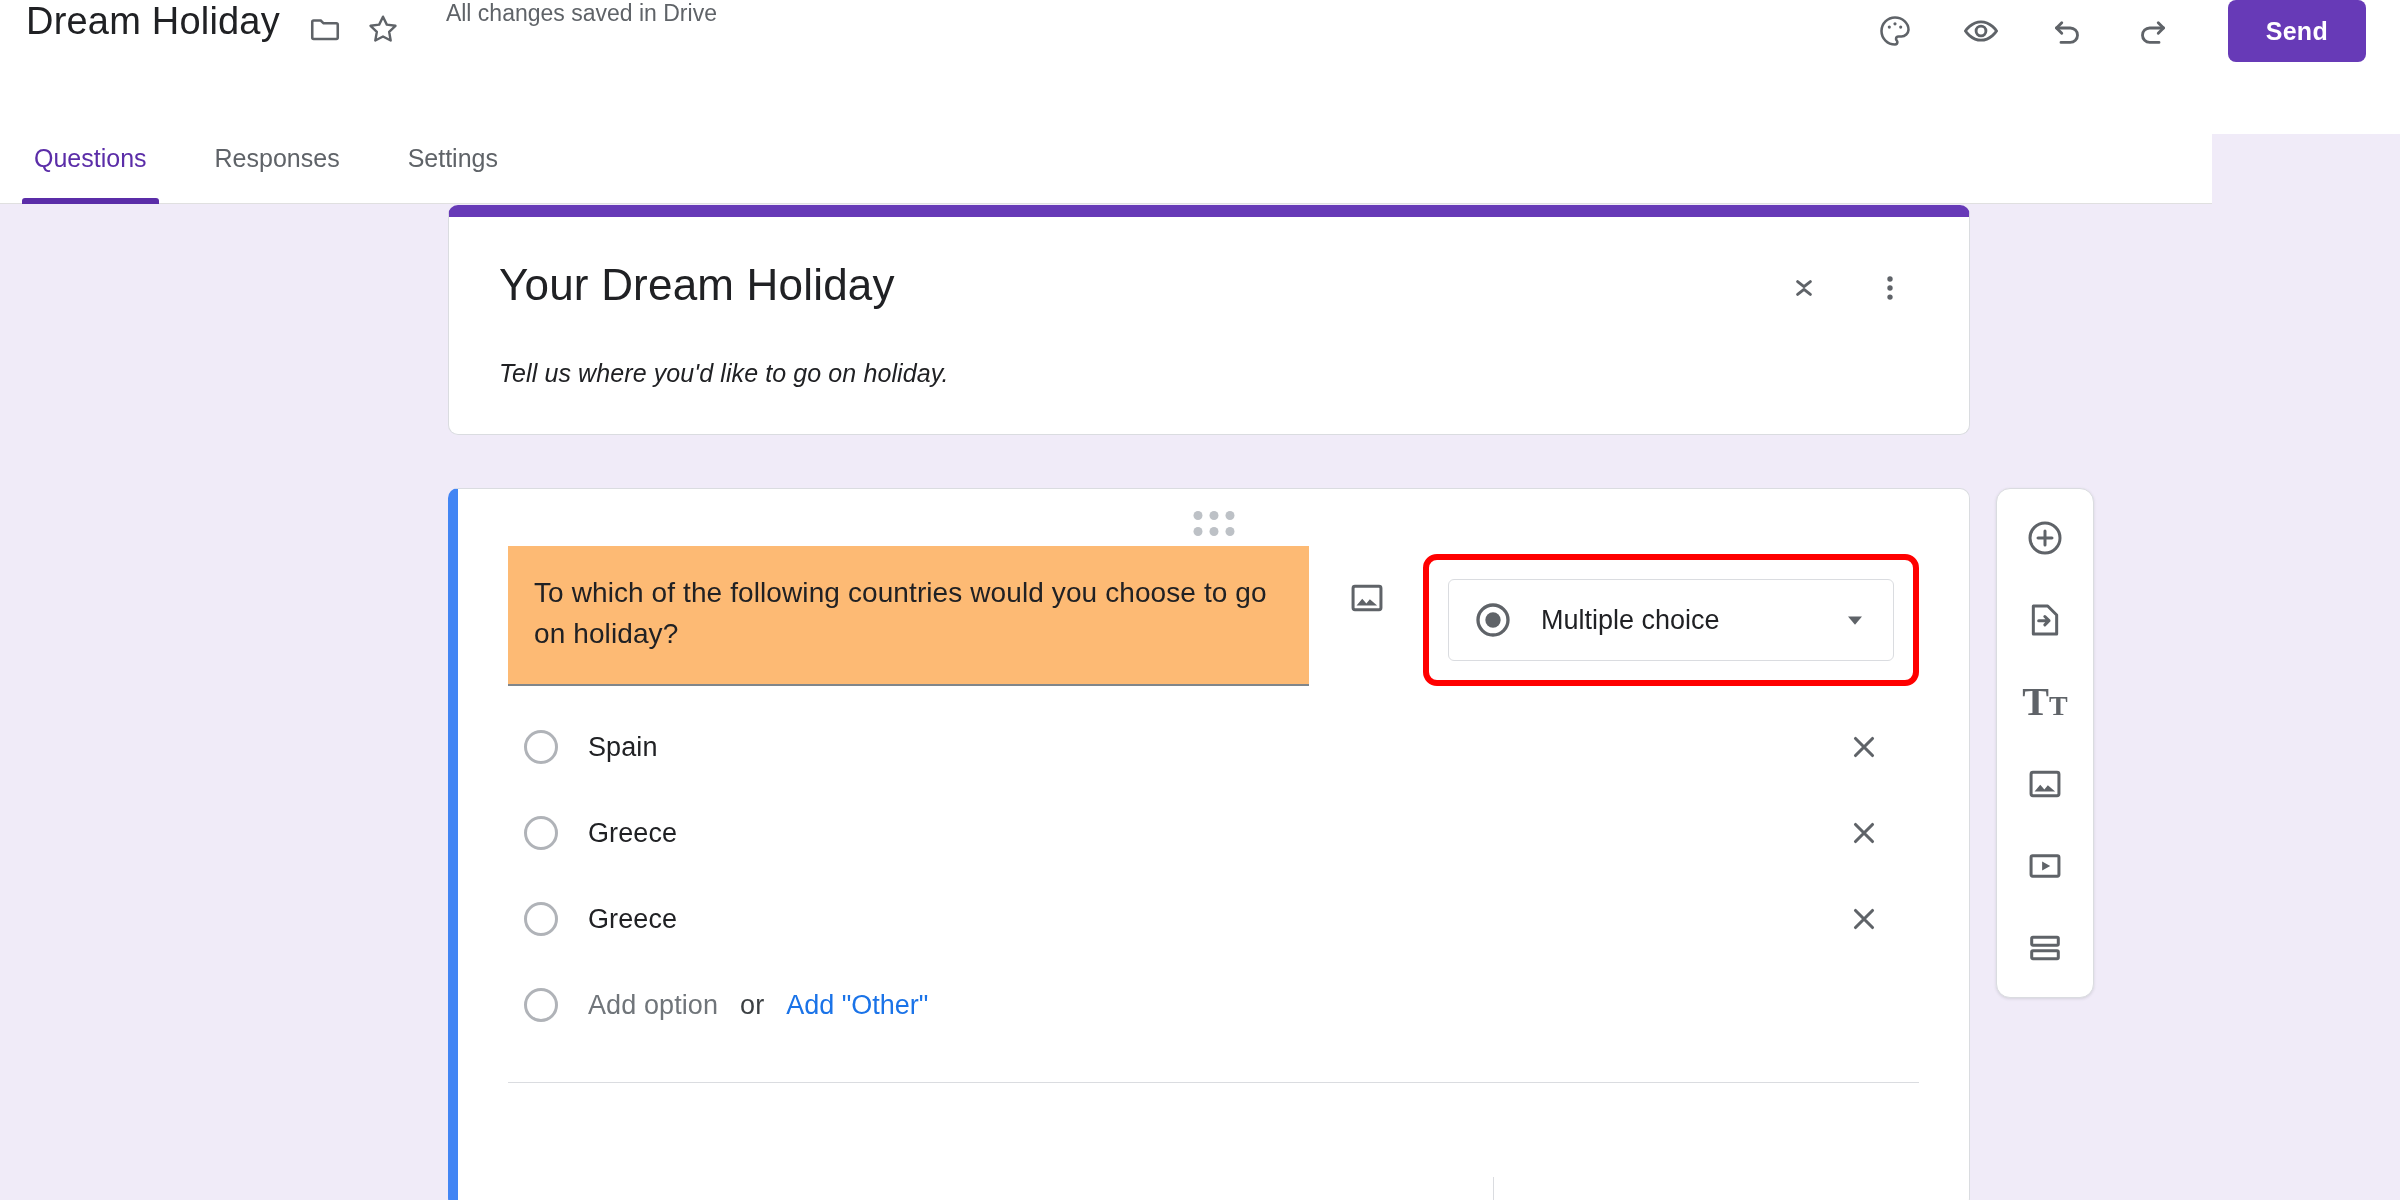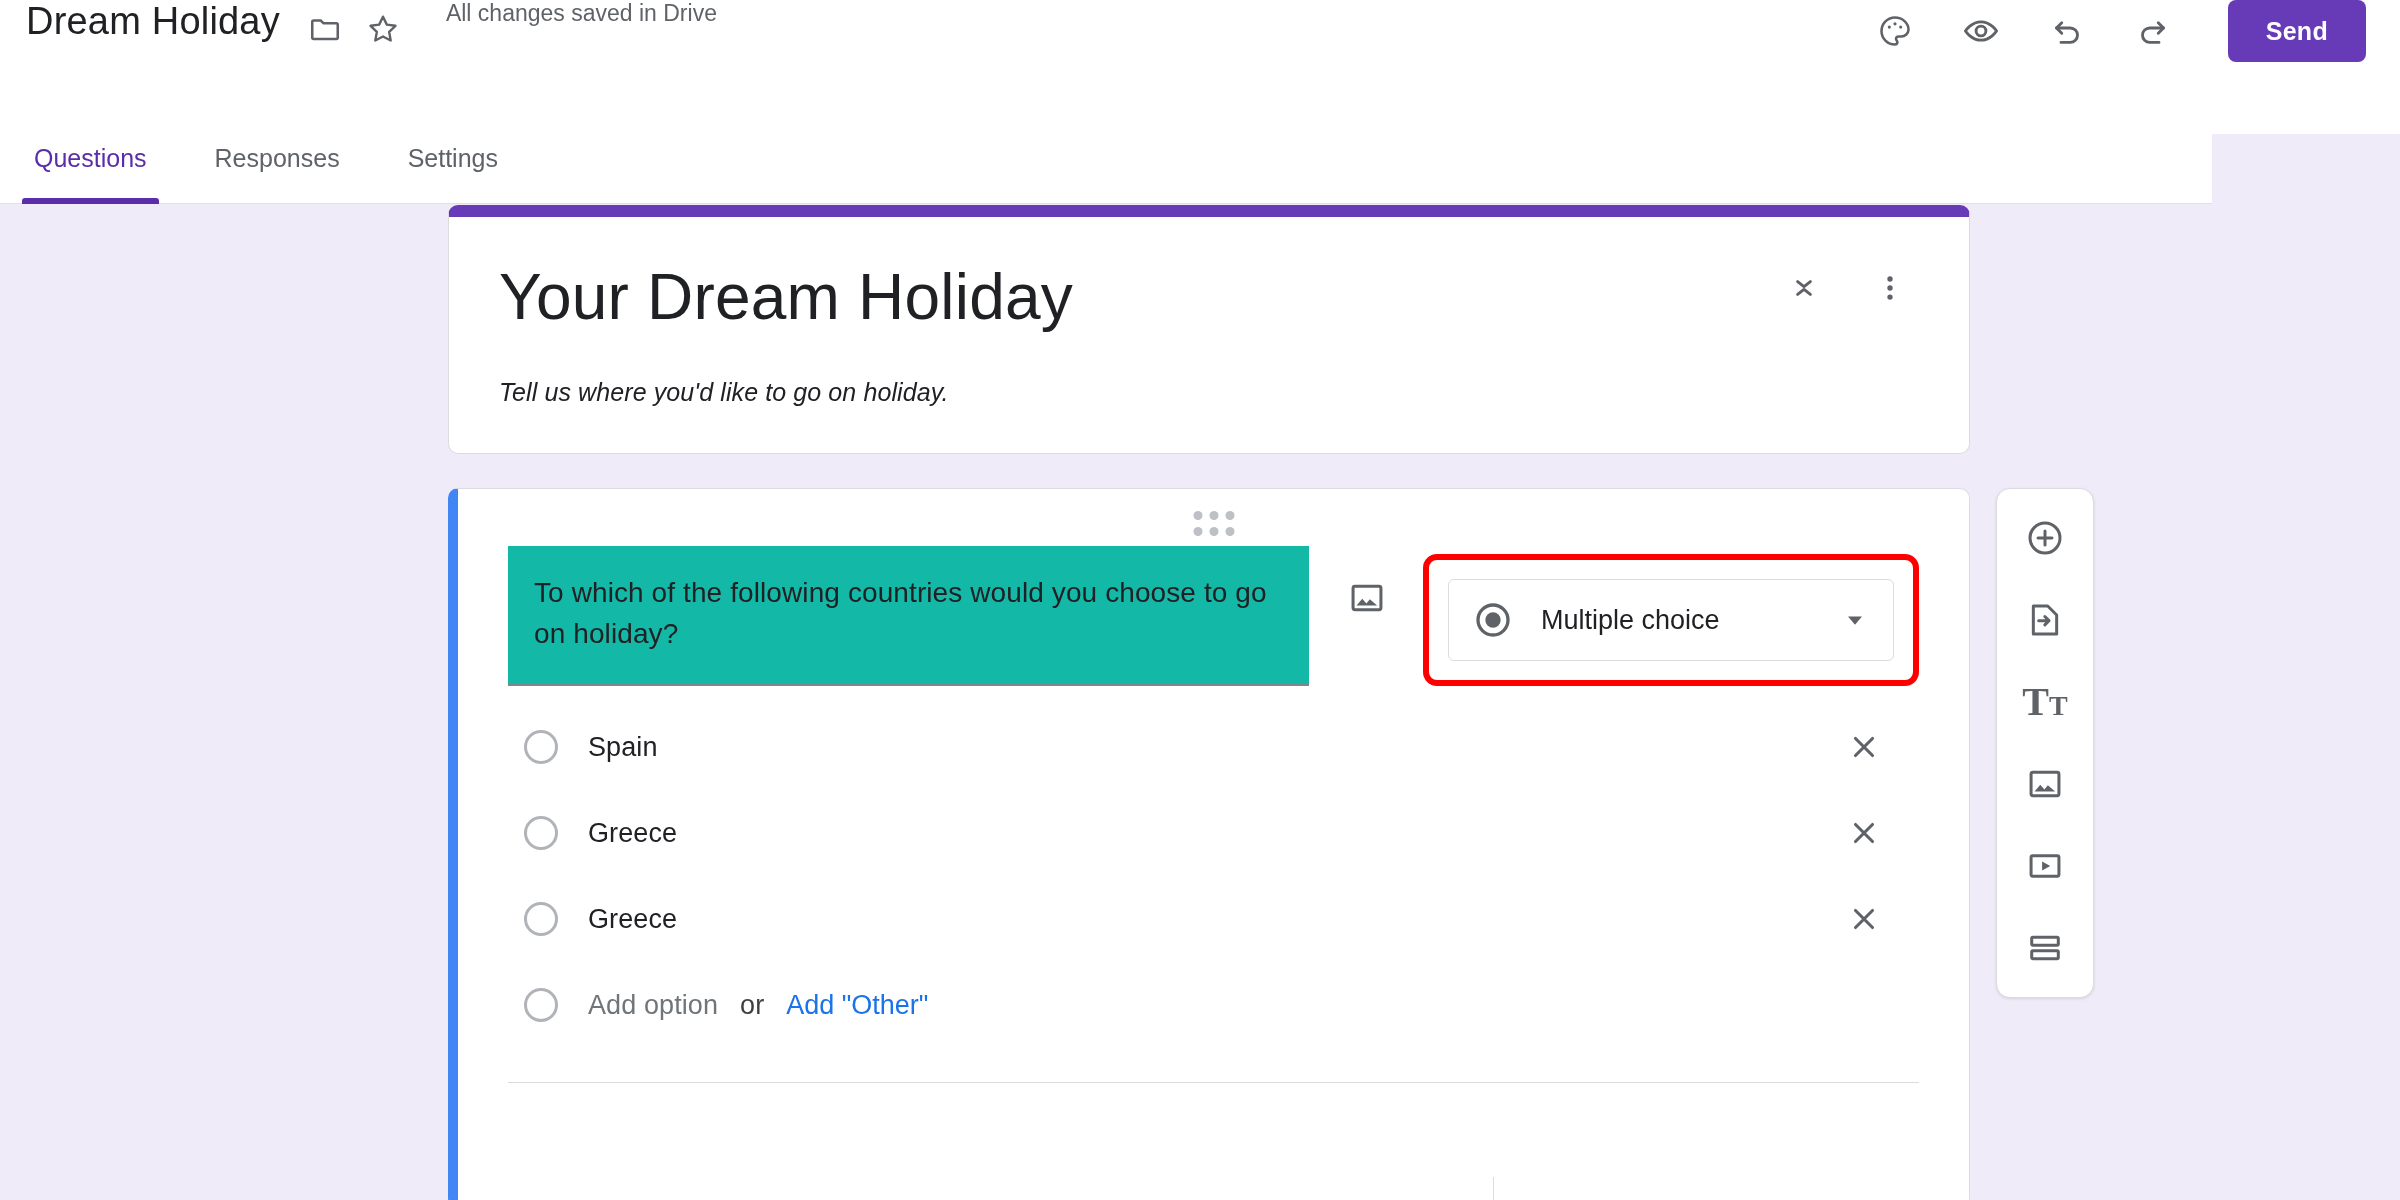--- a/index.html
+++ b/index.html
@@ -63,21 +63,21 @@
     background: #f0ebf8;
   }
 
   .form-card {
     position: absolute; left: 448px; top: 0px; width: 1522px;
     background: #ffffff; border: 1px solid #dadce0; border-radius: 10px;
     border-top: 12px solid #673ab7; padding: 42px 50px 46px 50px;
   }
   .form-card-header { display: flex; align-items: flex-start; }
   .form-heading {
-    font-size: 64px; font-weight: 400; color: #202124; line-height: 1.2;
+    font-size: 44px; font-weight: 400; color: #202124; line-height: 1.2;
     letter-spacing: .2px;
   }
   .form-desc {
     font-size: 25px; color: #202124; font-style: italic; margin-top: 42px;
     letter-spacing: .1px;
   }
   .form-card-actions { margin-left: auto; display: flex; gap: 28px; }
 
   
   .question-card {
@@ -87,21 +87,21 @@
   }
   .drag-handle {
     position: absolute; top: 22px; left: 50%; transform: translateX(-50%);
     display: grid; grid-template-columns: repeat(3, 9px);
     grid-template-rows: repeat(2, 9px); gap: 7px; cursor: grab;
   }
   .drag-handle i { width: 9px; height: 9px; border-radius: 50%; background: #bdc1c6; display: block; }
 
   .q-row { display: flex; align-items: flex-start; padding: 57px 50px 0 50px; }
   .q-text-field {
-    width: 860px; background: #14b8a6; border-bottom: 2px solid #80868b;
+    width: 860px; background: #fdba74; border-bottom: 2px solid #80868b;
     padding: 26px 26px 24px 26px; min-height: 140px; cursor: text;
   }
   .q-text {
     font-size: 28px; color: #202124; line-height: 1.47; letter-spacing: .1px;
   }
   .q-image-btn {
     width: 60px; height: 60px; display: flex; align-items: center;
     justify-content: center; color: #5f6368; margin: 22px 0 0 28px;
     cursor: pointer; flex: none; border-radius: 50%;
   }

